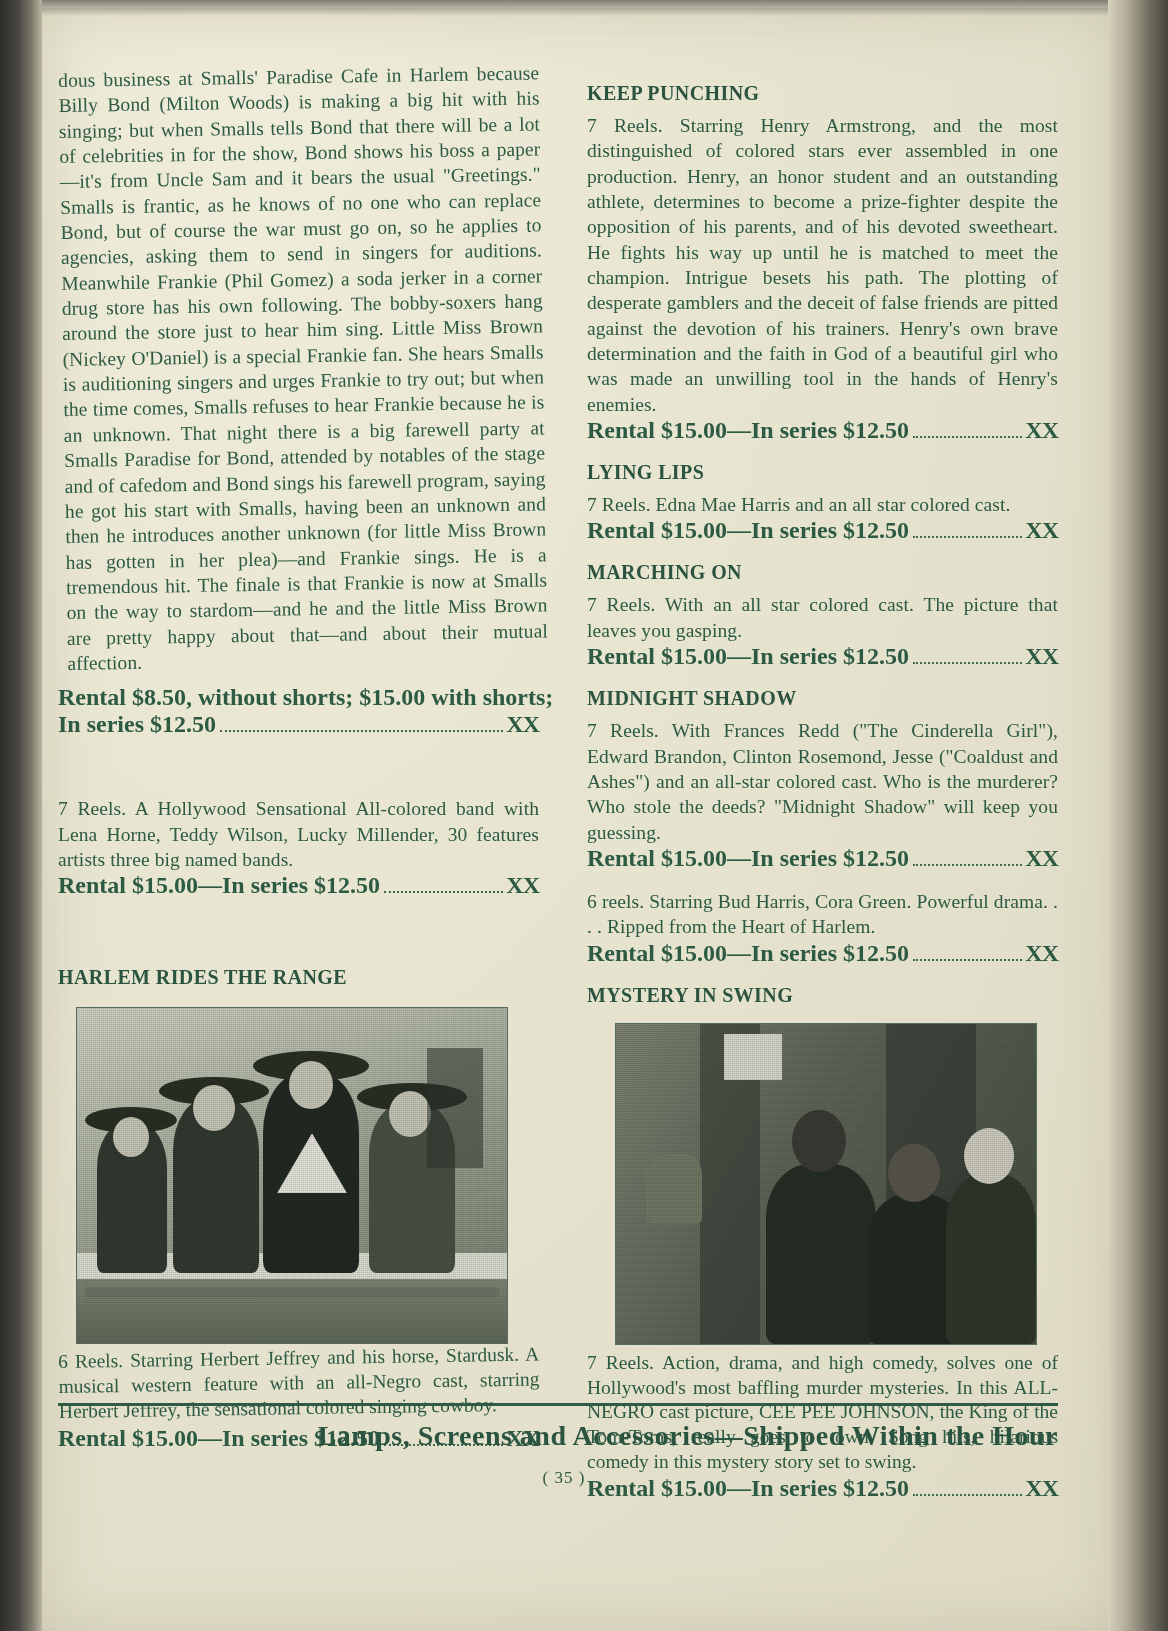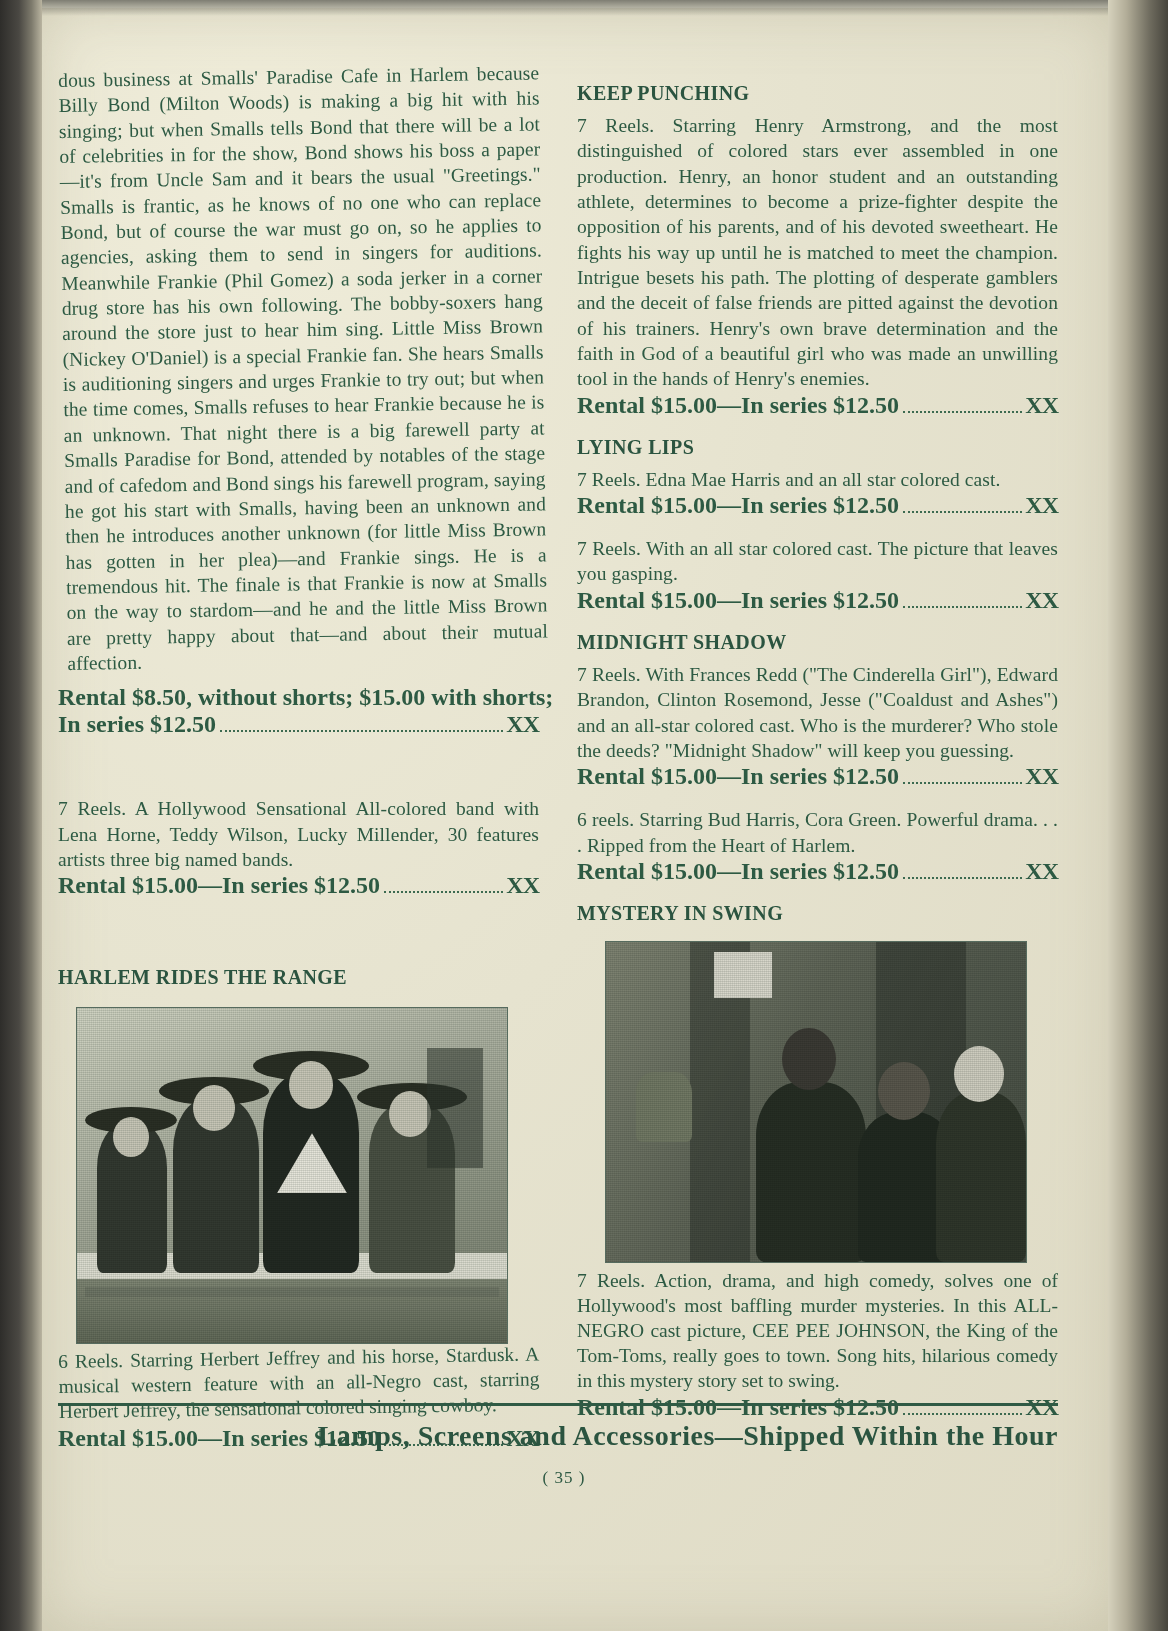--- a/index.html
+++ b/index.html
@@ -45,21 +45,21 @@
   }
   .content {
     position: absolute;
     left: 58px;
     top: 68px;
     width: 1000px;
     color: #2f5240;
   }
   .cols {
     display: flex;
-    gap: 38px;
+    gap: 48px;
   }
   .col {
     width: 481px;
   }
   .para {
     font-size: 19.5px;
     line-height: 1.30;
     text-align: justify;
     color: #2d5a43;
     margin: 0;
@@ -282,20 +282,21 @@
           <h2 class="heading">LYING LIPS</h2>
           <p class="para body">7 Reels. Edna Mae Harris and an all star colored cast.</p>
           <div class="rental">
             <span>Rental $15.00—In series $12.50</span>
             <span class="dots"></span>
             <span class="xx">XX</span>
           </div>
         </div>
 
         <div class="entry">
+          <h2 class="heading">MARCHING ON</h2>
           <p class="para body">7 Reels. With an all star colored cast. The picture that leaves you gasping.</p>
           <div class="rental">
             <span>Rental $15.00—In series $12.50</span>
             <span class="dots"></span>
             <span class="xx">XX</span>
           </div>
         </div>
 
         <div class="entry">
           <h2 class="heading">MIDNIGHT SHADOW</h2>

